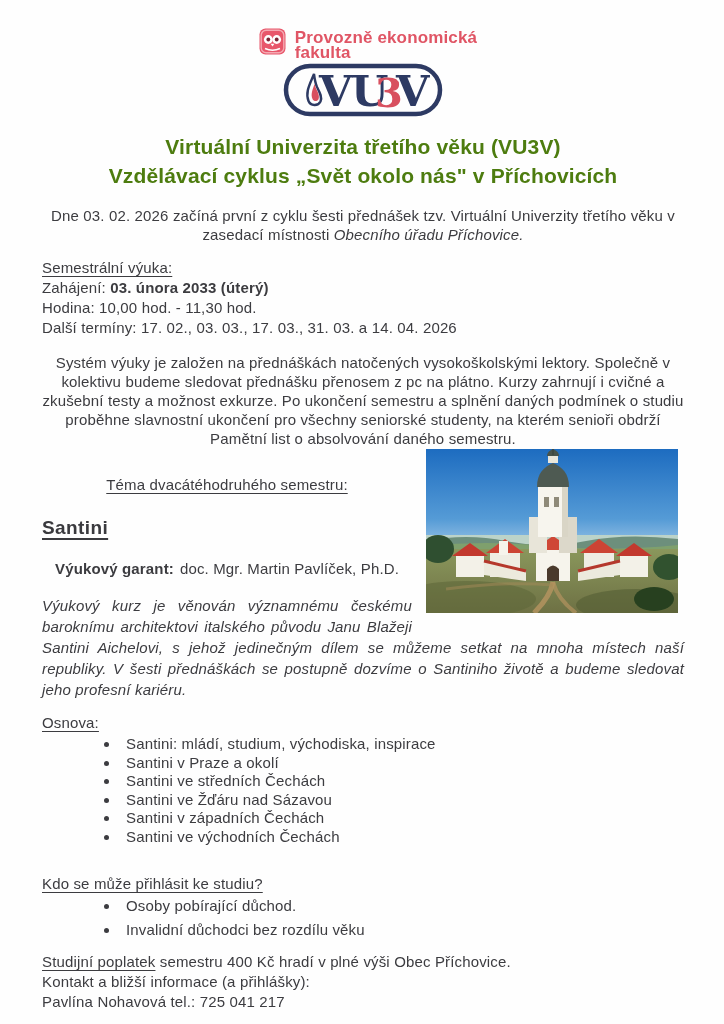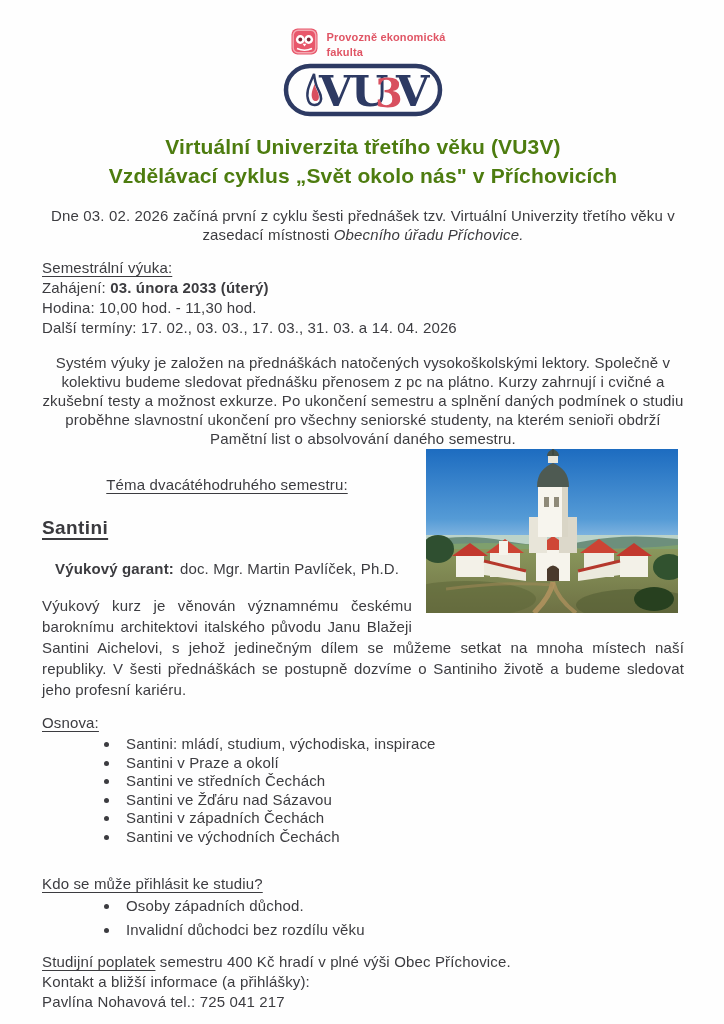--- a/index.html
+++ b/index.html
@@ -22,21 +22,21 @@
     line-height:19px;
     letter-spacing:.15px;
   }
   
   .logo-block{ text-align:center; margin-bottom:4px; }
   .logo-top{
     display:flex; justify-content:center; align-items:flex-start; gap:9px;
     margin-left:10px;
   }
   .faculty-name{
-    text-align:left; font-size:11px; line-height:15px; font-weight:600;
+    text-align:left; font-size:17px; line-height:15px; font-weight:600;
     color:#e05565; padding-top:2px;
   }
   .vu3v-wrap{ margin-top:2px; }
   
   .doc-title{
     text-align:center; font-weight:bold; font-size:21px; line-height:29px;
     color:#4d7c0f; margin:10px 0 16px;
   }
   
   p{margin:0;text-align:center;}
@@ -55,21 +55,21 @@
   .tema-head{ margin:12px 0 24px; }
   .santini-head{
     font-size:19px; font-weight:bold; margin:11px 0 22px;
     text-decoration:underline; text-underline-offset:4px;
     text-decoration-thickness:2px;
     letter-spacing:.4px;
     color:#3a3a3e;
   }
   .garant-line{ margin-bottom:17px; }
   .garant-value{ margin-left:6px; }
-  .course-para{ text-align:justify; line-height:21px; margin-bottom:13px; }
+  .course-para{ text-align:justify; line-height:21px; margin-bottom:13px;font-style:italic; }
   .list-head{ margin-bottom:3px; }
   ul.doc-list{
     margin:2px 0 0; padding-left:78px; list-style:disc;
   }
   ul.doc-list li{ line-height:18.5px; padding-left:6px; }
   .osnova ul.doc-list{ margin-bottom:28px; }
   .eligibility ul.doc-list li{ line-height:19px; margin-bottom:5px; }
   .eligibility{ margin-bottom:13px; }
   .footer-block div{ line-height:20px; }
   .u{ text-decoration:underline; text-underline-offset:3px; }
@@ -211,21 +211,21 @@
         <li><span>Santini ve středních Čechách</span></li>
         <li><span>Santini ve Žďáru nad Sázavou</span></li>
         <li><span>Santini v západních Čechách</span></li>
         <li><span>Santini ve východních Čechách</span></li>
       </ul>
     </div>
 
     <div class="eligibility">
       <div class="list-head"><span class="sect-head">Kdo se může přihlásit ke studiu?</span></div>
       <ul class="doc-list">
-        <li><span>Osoby západních důchod.</span></li>
+        <li><span>Osoby pobírající důchod.</span></li>
         <li><span>Invalidní důchodci bez rozdílu věku</span></li>
       </ul>
     </div>
 
     <div class="footer-block">
       <div><span class="u">Studijní poplatek</span><span> semestru 400 Kč hradí v plné výši Obec Příchovice.</span></div>
       <div>Kontakt a bližší informace (a přihlášky):</div>
       <div>Pavlína Nohavová tel.: 725 041 217</div>
     </div>
 

